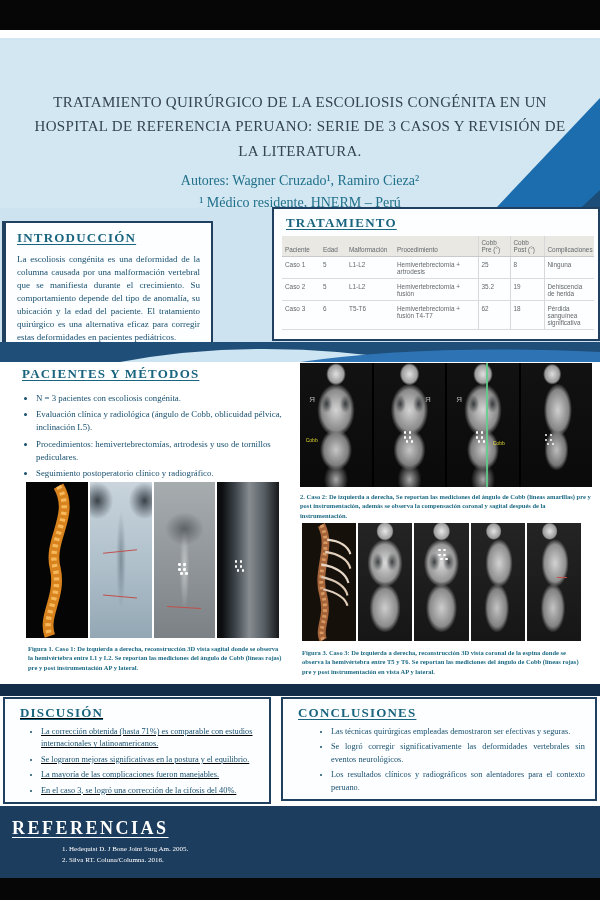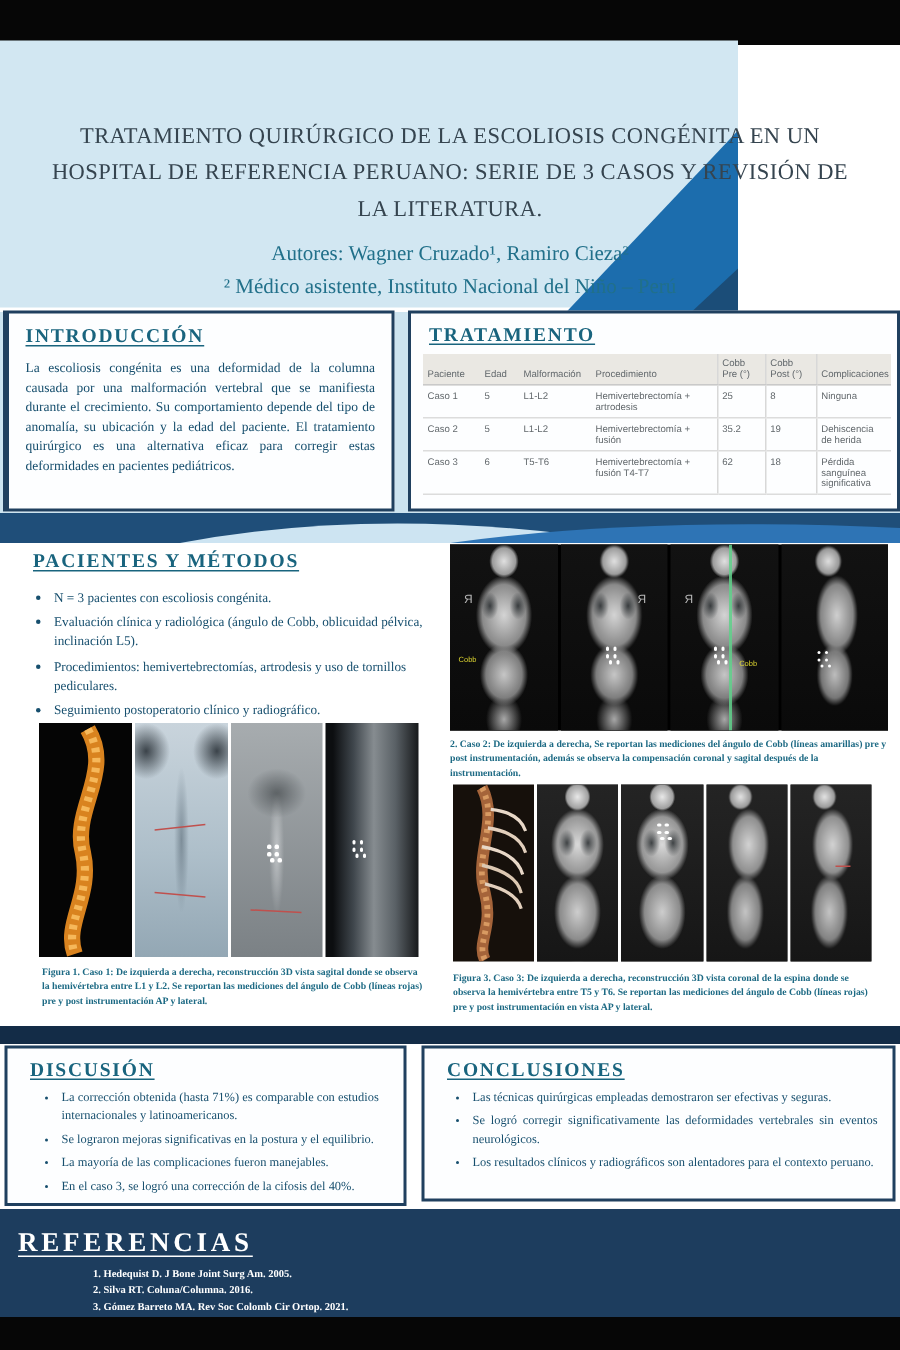--- a/index.html
+++ b/index.html
@@ -2,30 +2,30 @@
 <html><head>
 <meta charset="utf-8">
 <style>
   html,body{margin:0;padding:0;background:#222;}
   .poster{position:relative;width:600px;height:900px;background:#ffffff;overflow:hidden;
           font-family:"Liberation Serif",serif;}
   
   .band-top{position:absolute;left:0;top:0;width:600px;height:30px;background:#060606;}
   .band-bottom{position:absolute;left:0;top:878px;width:600px;height:22px;background:#060606;}
   
-  .header{position:absolute;left:0;top:27px;width:492px;height:178px;background:#d2e7f2;}
+  .header{position:absolute;left:0;top:38px;width:600px;height:178px;background:#d2e7f2;}
   .corner-tri{position:absolute;right:0;top:30px;width:150px;height:178px;}
   .title{position:absolute;left:28px;top:52px;width:544px;text-align:center;
          font-size:15px;line-height:1.62;color:#35444f;letter-spacing:.3px;}
   .authors{position:absolute;left:0;top:132px;width:600px;text-align:center;
            font-size:14px;line-height:1.55;color:#21708a;}
   
   .section1{position:absolute;left:0;top:208px;width:600px;height:134px;background:#cde4f0;}
   .box{position:absolute;background:#fdfeff;border:2px solid #20405f;box-sizing:border-box;}
-  .intro-box{left:2px;top:207px;width:261px;height:134px;border-left-width:4px;}
+  .intro-box{left:2px;top:221px;width:211px;height:134px;border-left-width:4px;}
   .res-box{left:272px;top:207px;width:328px;height:134px;}
   .sec-head{font-weight:bold;font-size:13px;color:#19647e;letter-spacing:1.2px;
             text-decoration:underline;text-underline-offset:2px;}
   .intro-box .sec-head{margin:7px 0 0 11px;}
   .intro-body{margin:7px 11px 0 11px;font-size:9px;line-height:1.45;color:#174f6e;
               text-align:justify;}
   .res-box .sec-head{margin:6px 0 0 12px;}
   
   .res-table{margin:5px 6px 0 8px;border-collapse:collapse;font-family:"Liberation Sans",sans-serif;
              font-size:6.4px;color:#62686c;table-layout:fixed;width:312px;}
@@ -94,48 +94,49 @@
       radial-gradient(ellipse 22px 30px at 50% 34%, #d9d9d9 0%, #969696 62%, rgba(0,0,0,0) 80%),
       radial-gradient(ellipse 19px 30px at 50% 72%, #cdcdcd 0%, #8b8b8b 62%, rgba(0,0,0,0) 82%),
       linear-gradient(180deg,#242424,#161616);}
   .f3body.lat{background:
       radial-gradient(ellipse 11px 12px at 42% 7%, #e2e2e2 0%, #9a9a9a 60%, rgba(0,0,0,0) 72%),
       radial-gradient(ellipse 17px 30px at 52% 34%, #d2d2d2 0%, #8f8f8f 62%, rgba(0,0,0,0) 80%),
       radial-gradient(ellipse 15px 30px at 48% 72%, #c4c4c4 0%, #828282 62%, rgba(0,0,0,0) 82%),
       linear-gradient(180deg,#242424,#161616);}
   
   .divider{position:absolute;left:0;top:684px;width:600px;height:12px;background:#132c47;}
-  .disc-box{left:3px;top:697px;width:268px;height:107px;}
+  .disc-box{left:3px;top:697px;width:268px;height:107px;text-decoration:underline;}
   .conc-box{left:281px;top:697px;width:316px;height:104px;}
   .disc-box .sec-head{margin:6px 0 0 15px;}
   .conc-box .sec-head{margin:6px 0 0 15px;}
   .disc-bullets{margin:5px 8px 0 0;padding-left:36px;font-size:8.3px;}
-  .conc-bullets{margin:5px 10px 0 0;padding-left:32px;font-size:8.3px;text-align:justify;}
+  .conc-bullets{margin:5px 10px 0 0;padding-left:48px;font-size:8.3px;text-align:justify;}
   
   .refs{position:absolute;left:0;top:806px;width:600px;height:72px;background:#1d3d5e;}
   .refs-head{margin:12px 0 0 12px;font-weight:bold;font-size:18px;color:#ffffff;
              letter-spacing:2.5px;text-decoration:underline;text-underline-offset:3px;}
-  .refs-list{margin:5px 0 0 62px;padding:0;list-style:none;font-size:7px;font-weight:bold;
+  .refs-list{margin:5px 0 0 62px;padding:0;list-style:none;font-size:7px;font-weight:normal;
              color:#ffffff;line-height:1.55;}
 </style>
 </head>
 <body>
 
 <div class="poster">
 
   <div class="band-top"></div>
 
   <div class="header">
     <svg class="corner-tri" width="150" height="178" viewBox="0 0 150 178">
       <polygon points="150,30 150,178 10,178" fill="#1c6dad"></polygon>
       <polygon points="150,122 150,178 90,178" fill="#1b4d78"></polygon>
     </svg>
     <div class="title">TRATAMIENTO QUIRÚRGICO DE LA ESCOLIOSIS CONGÉNITA EN UN HOSPITAL DE REFERENCIA PERUANO: SERIE DE 3 CASOS Y REVISIÓN DE LA LITERATURA.</div>
     <div class="authors">
       <div>Autores: Wagner Cruzado¹, Ramiro Cieza²</div>
+      <div>¹ Médico residente, HNERM – Perú</div>
       <div>² Médico asistente, Instituto Nacional del Niño – Perú</div>
     </div>
   </div>
 
   <div class="section1"></div>
 
   <div class="box intro-box">
     <div class="sec-head">INTRODUCCIÓN</div>
     <div class="intro-body">La escoliosis congénita es una deformidad de la columna causada por una malformación vertebral que se manifiesta durante el crecimiento. Su comportamiento depende del tipo de anomalía, su ubicación y la edad del paciente. El tratamiento quirúrgico es una alternativa eficaz para corregir estas deformidades en pacientes pediátricos.</div>
   </div>
@@ -308,19 +309,18 @@
       <li>Se logró corregir significativamente las deformidades vertebrales sin eventos neurológicos.</li>
       <li>Los resultados clínicos y radiográficos son alentadores para el contexto peruano.</li>
     </ul>
   </div>
 
   <div class="refs">
     <div class="refs-head">REFERENCIAS</div>
     <ul class="refs-list">
       <li>1. Hedequist D. J Bone Joint Surg Am. 2005.</li>
       <li>2. Silva RT. Coluna/Columna. 2016.</li>
-      <li>3. Gómez Barreto MA. Rev Soc Colomb Cir Ortop. 2021.</li>
     </ul>
   </div>
 
   <div class="band-bottom"></div>
 
 </div>
 
 </body></html>

